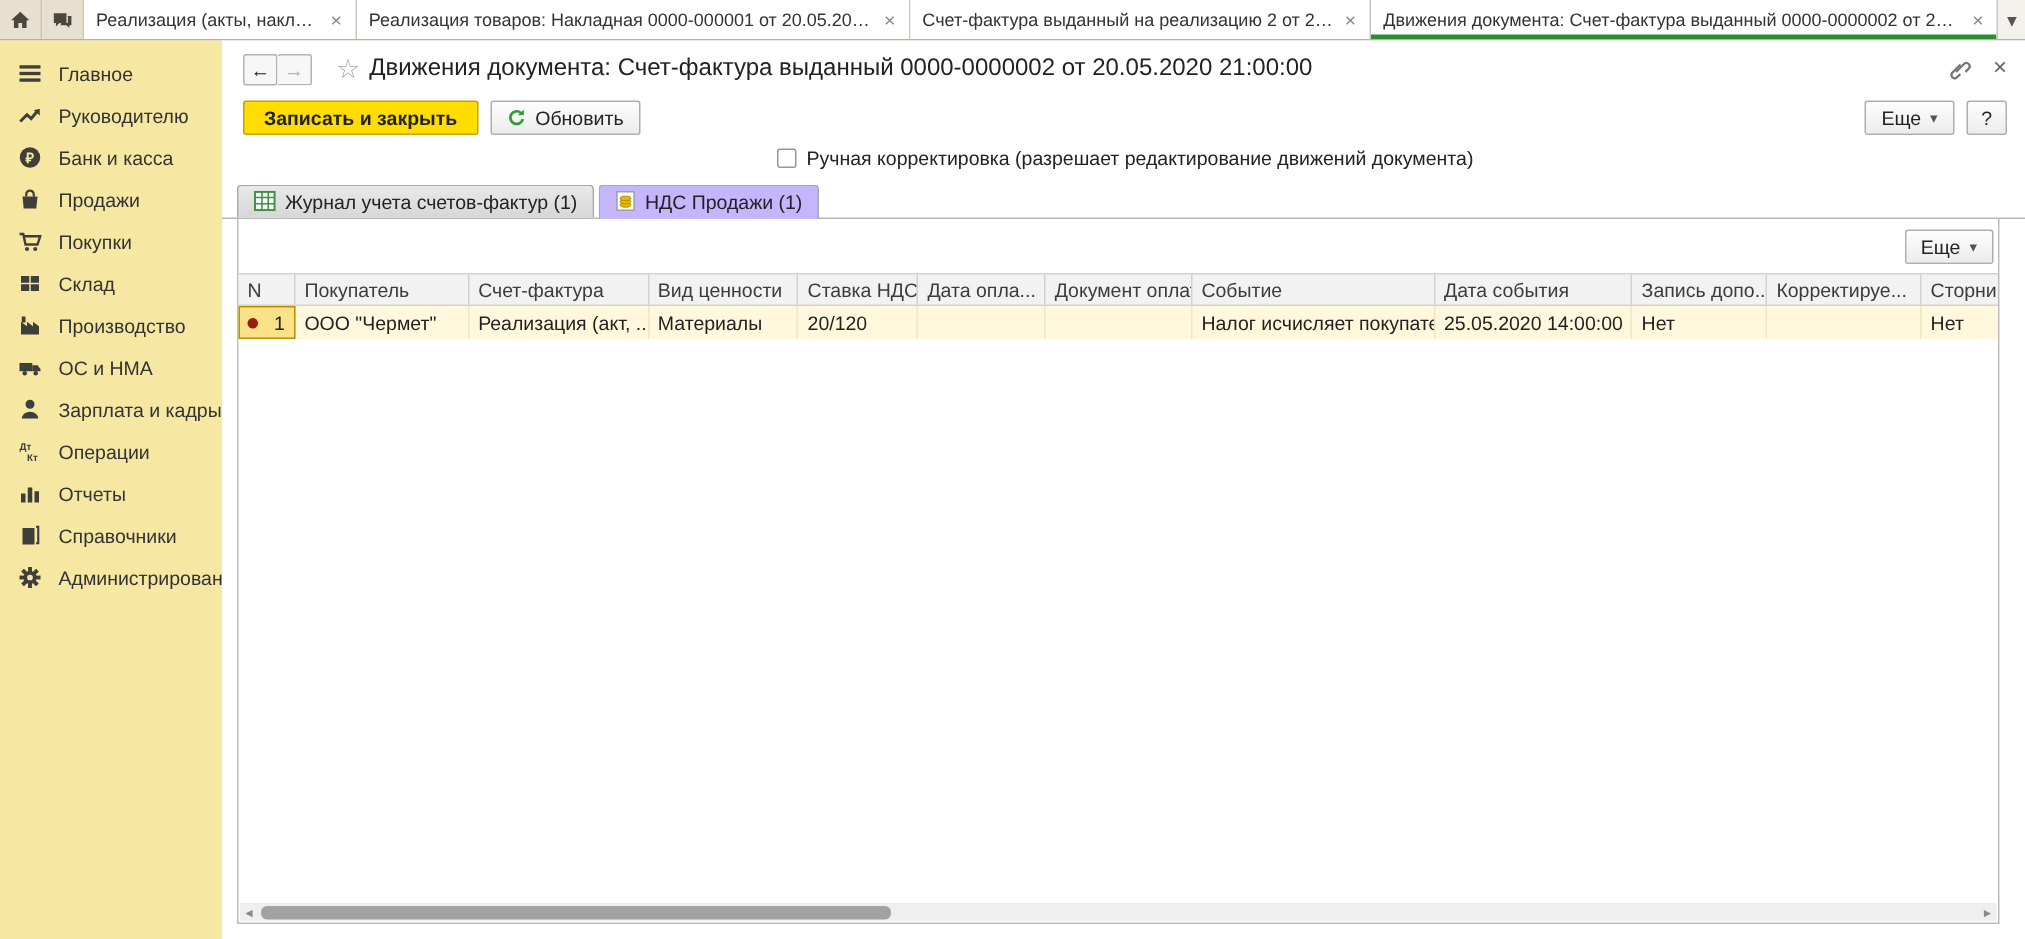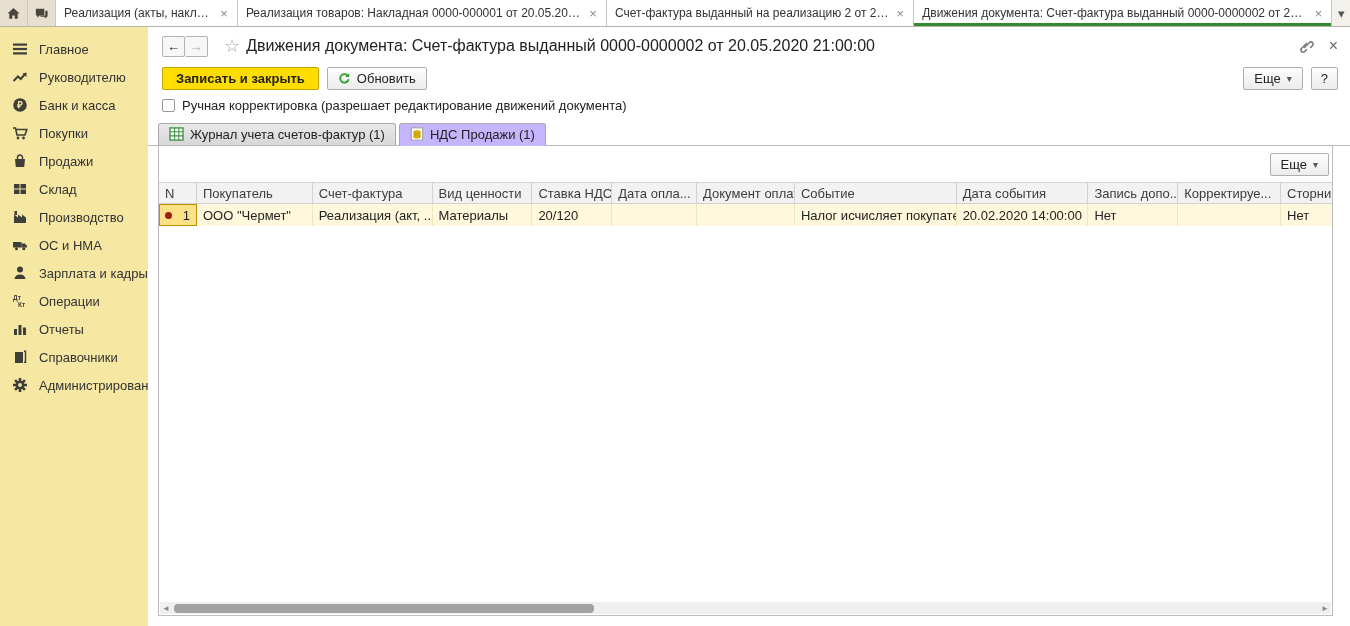--- a/index.html
+++ b/index.html
@@ -38,21 +38,21 @@
   .win-icons .wclose { color:#666; font-size:16px; cursor:pointer; }
   
   .toolbar-row { display:flex; align-items:flex-start; gap:8px; padding:6px 12px 2px 14px; }
   .btn { display:inline-flex; align-items:center; gap:6px; padding:3px 10px; border:1px solid #aeaeae; border-radius:2px;
          background:linear-gradient(#fdfdfd,#ececec); color:#222; cursor:pointer; font-size:13px; }
   .btn-primary { background:#ffdd00; border:1px solid #c0a500; font-weight:bold; padding:3px 13px; }
   .btn .dd { font-size:10px; color:#555; }
   .toolbar-right { margin-left:auto; display:flex; gap:8px; }
   .btn-help { padding:3px 9px; }
   
-  .checkbox-row { display:flex; align-items:center; gap:7px; padding:6px 12px 6px 14px; }
+  .checkbox-row { display:flex; align-items:center; gap:7px; padding:6px 12px 6px 14px;justify-content:center; }
   .checkbox { width:13px; height:13px; border:1px solid #979797; border-radius:2px; background:#fff; cursor:pointer; flex:0 0 auto; }
   
   .doc-tabs { display:flex; padding:4px 0 0 10px; border-bottom:1px solid #b9b9b9; height:27px; }
   .doc-tab { display:flex; align-items:center; gap:6px; padding:3px 10px 4px; margin-right:3px; font-size:13px;
              border:1px solid #a8a8a8; border-bottom:none; border-radius:3px 3px 0 0; background:linear-gradient(#e9e9e9,#d7d7d7);
              cursor:pointer; white-space:nowrap; }
   .doc-tab.active { background:#c4b5fd; margin-bottom:-1px; padding-bottom:5px; }
   
   .panel { margin-left:10px; width:1175px; height:470px; border:1px solid #bdbdbd; border-top:none; position:relative; background:#fff; }
   .panel-toolbar { display:flex; justify-content:flex-end; padding:7px 3px 6px; }
@@ -131,32 +131,32 @@
     </div>
     <div class="side-item">
       <svg width="16" height="16" viewBox="0 0 16 16">
           <circle cx="8" cy="8" r="6.8" fill="#3f3f3a"></circle>
           <text x="8" y="11.4" font-size="9.5" font-weight="bold" text-anchor="middle" fill="#f6e7a3">₽</text>
         </svg>
       <span>Банк и касса</span>
     </div>
     <div class="side-item">
       <svg width="16" height="16" viewBox="0 0 16 16">
+          <path d="M5.5 6 V4.5 a2.5 2.5 0 0 1 5 0 V6" stroke="#3f3f3a" stroke-width="1.5" fill="none"></path>
+          <path d="M3 6 h10 l-0.8 8 h-8.4 z" fill="#3f3f3a"></path>
+        </svg>
+      <span>Продажи</span>
+    </div>
+    <div class="side-item">
+      <svg width="16" height="16" viewBox="0 0 16 16">
           <path d="M1 3 h2.5 l1.5 7 h8 l1.8-5.5 H4.5" stroke="#3f3f3a" stroke-width="1.6" fill="none"></path>
           <circle cx="6" cy="13" r="1.4" fill="#3f3f3a"></circle>
           <circle cx="11.5" cy="13" r="1.4" fill="#3f3f3a"></circle>
         </svg>
       <span>Покупки</span>
-    </div>
-    <div class="side-item">
-      <svg width="16" height="16" viewBox="0 0 16 16">
-          <path d="M5.5 6 V4.5 a2.5 2.5 0 0 1 5 0 V6" stroke="#3f3f3a" stroke-width="1.5" fill="none"></path>
-          <path d="M3 6 h10 l-0.8 8 h-8.4 z" fill="#3f3f3a"></path>
-        </svg>
-      <span>Продажи</span>
     </div>
     <div class="side-item">
       <svg width="16" height="16" viewBox="0 0 16 16">
           <g fill="#3f3f3a">
             <rect x="2" y="3" width="5.5" height="4.5"></rect>
             <rect x="8.5" y="3" width="5.5" height="4.5"></rect>
             <rect x="2" y="8.5" width="5.5" height="4.5"></rect>
             <rect x="8.5" y="8.5" width="5.5" height="4.5"></rect>
           </g>
         </svg>
@@ -314,21 +314,21 @@
           <span class="marker-dot"></span>
           <span>1</span>
         </div>
         <div class="gr-cell c1">ООО "Чермет"</div>
         <div class="gr-cell c2">Реализация (акт, ...</div>
         <div class="gr-cell c3">Материалы</div>
         <div class="gr-cell c4">20/120</div>
         <div class="gr-cell c5"></div>
         <div class="gr-cell c6"></div>
         <div class="gr-cell c7">Налог исчисляет покупатель</div>
-        <div class="gr-cell c8">20.02.2020 14:00:00</div>
+        <div class="gr-cell c8">25.05.2020 14:00:00</div>
         <div class="gr-cell c9">Нет</div>
         <div class="gr-cell c10"></div>
         <div class="gr-cell c11">Нет</div>
       </div>
 
       <div class="hscroll">
         <div class="hs-arrow">◄</div>
         <div class="hs-track">
           <div class="hs-thumb"></div>
         </div>

